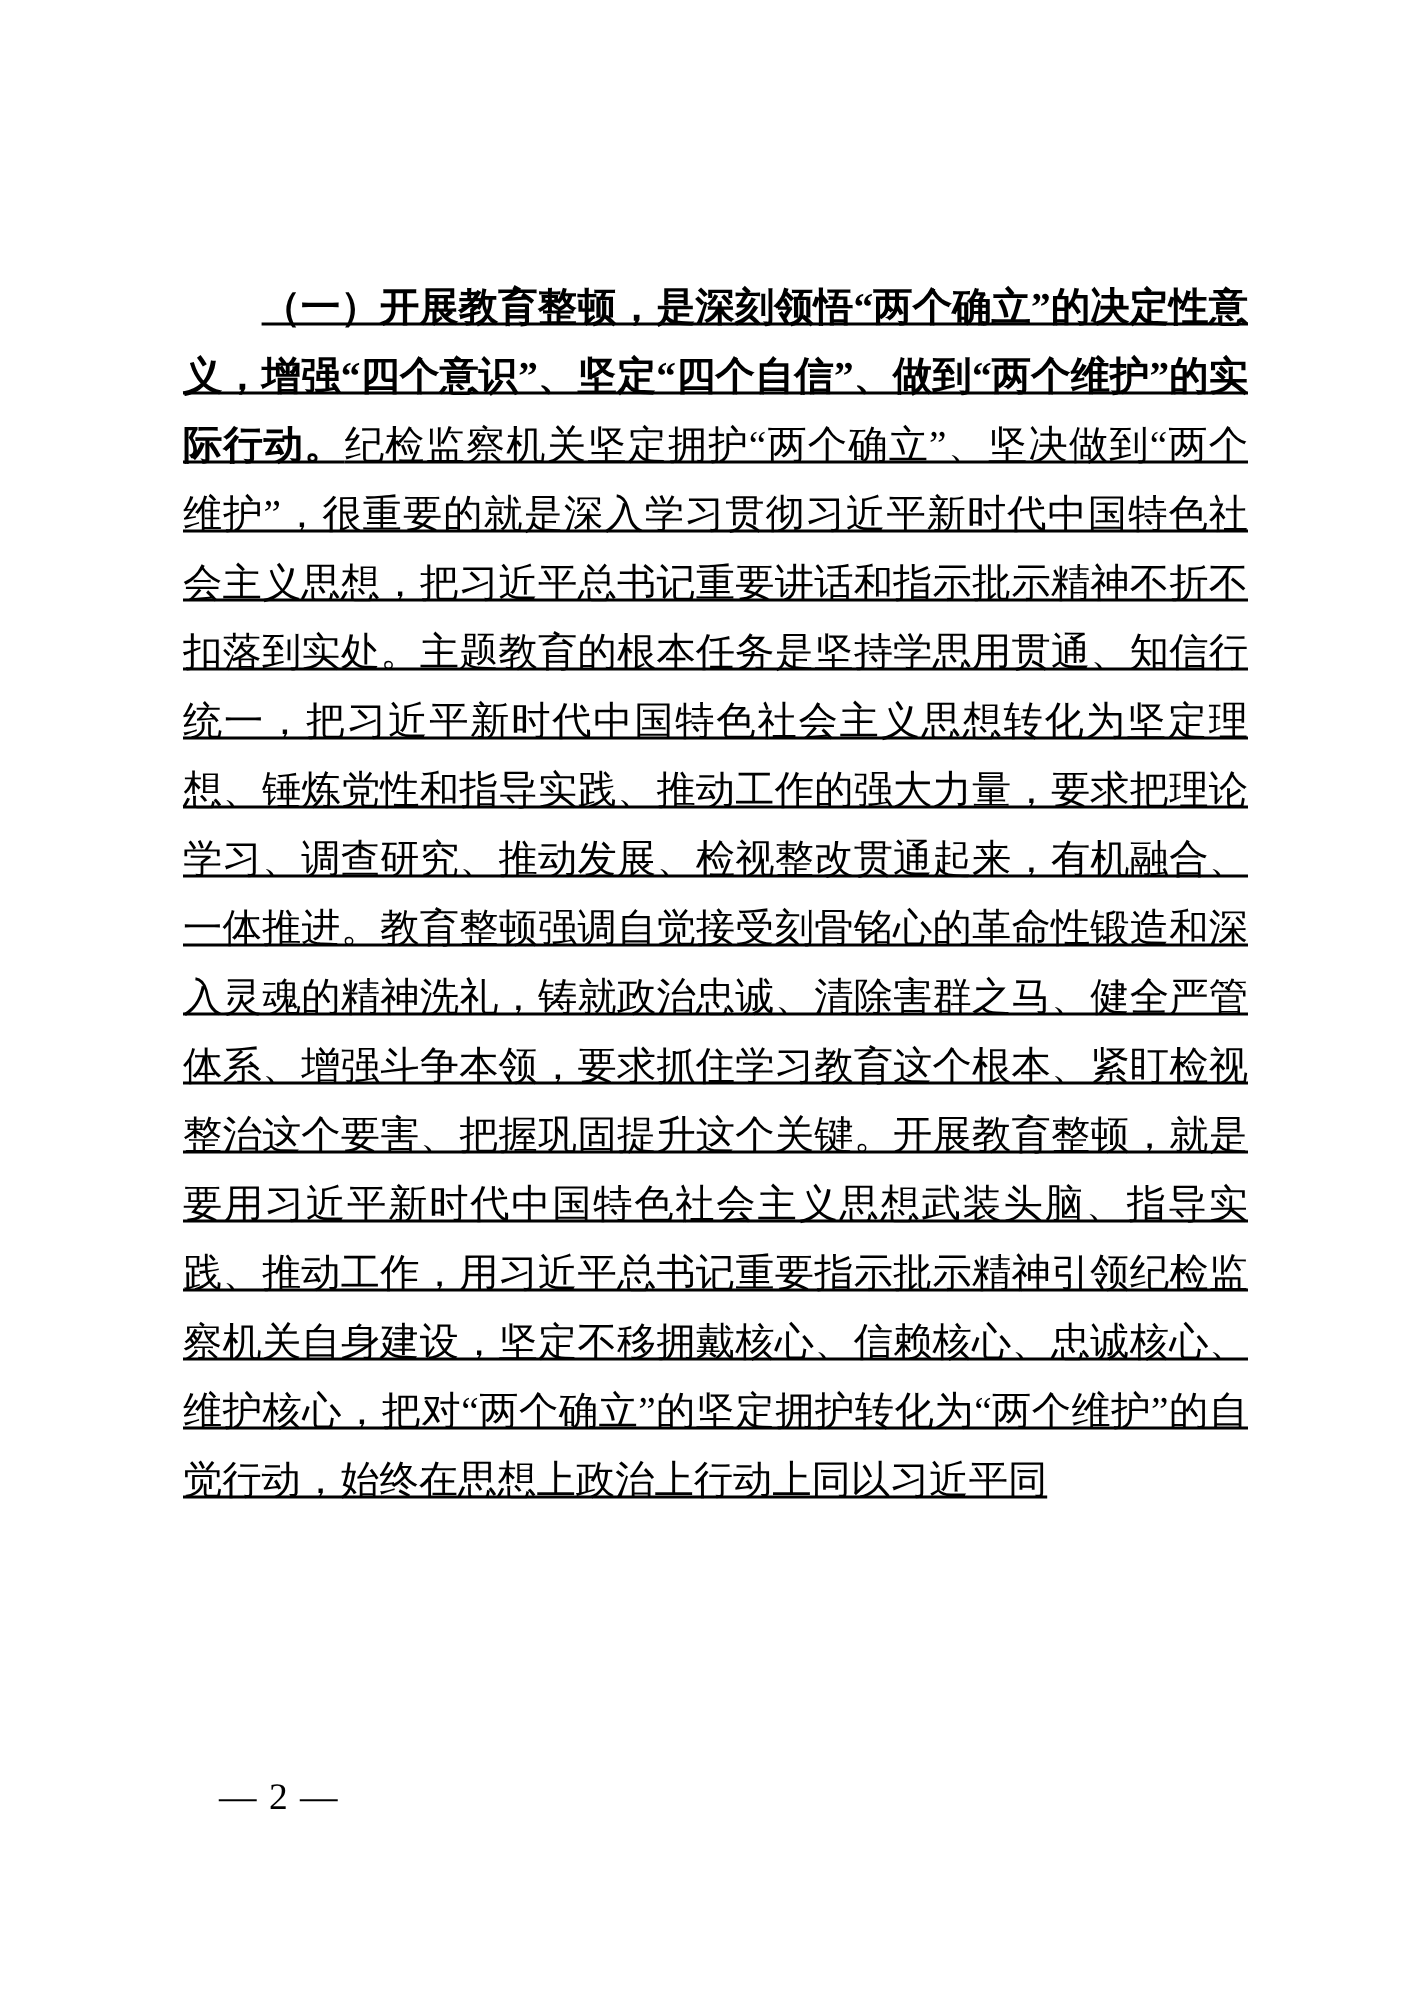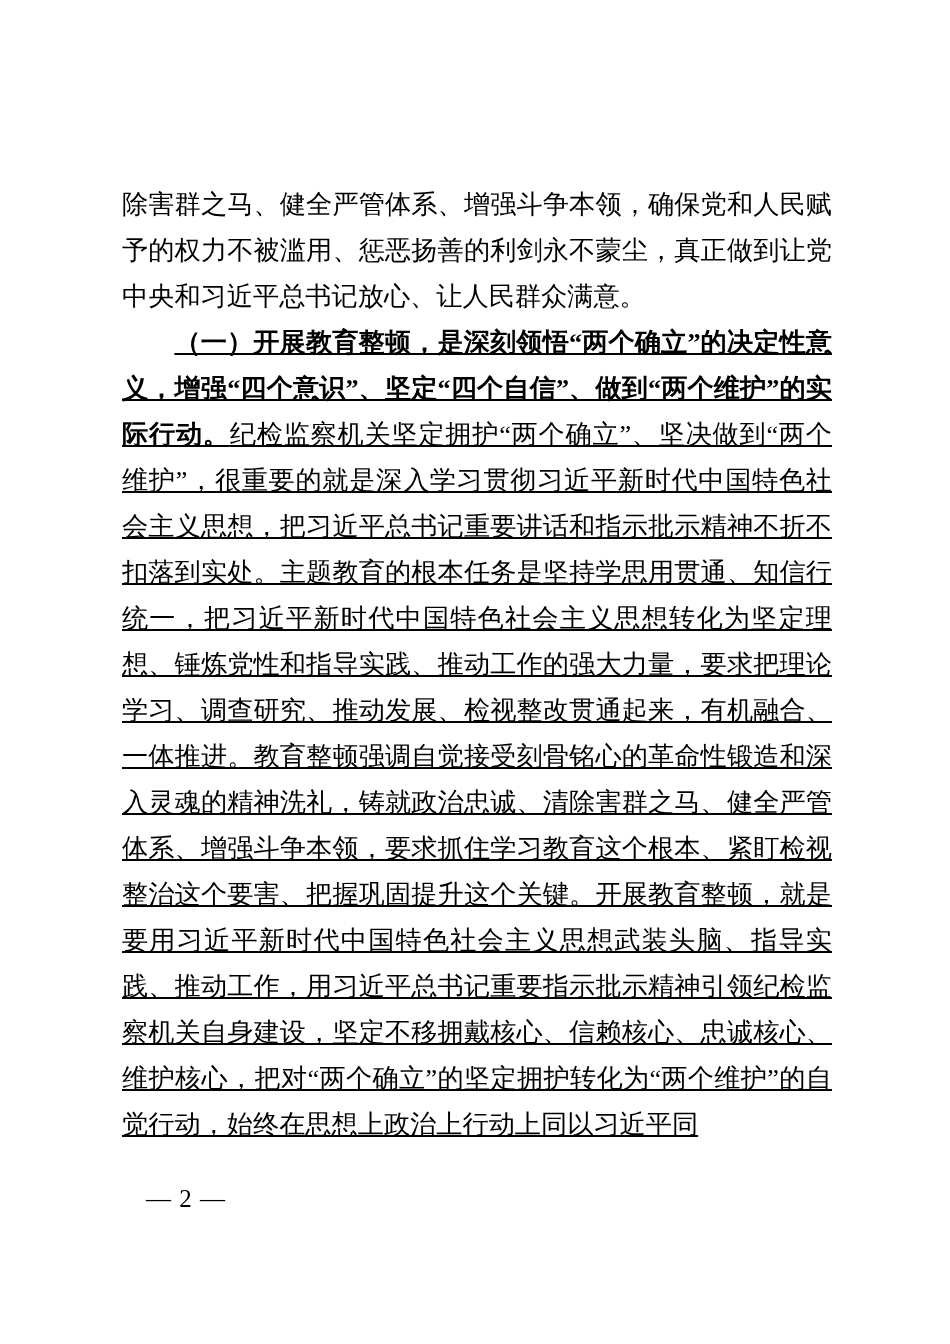--- a/index.html
+++ b/index.html
@@ -48,21 +48,20 @@
     color: #000000;
   }
 </style>
 </head>
 <body>
 
 <div class="page">
 
   <div class="content">
 
-    <p class="para"><span>除害群之马、健全严管体系、增强斗争本领，确保党和人民赋予的权力不被滥用、惩恶扬善的利剑永不蒙尘，真正做到让党中央和习近平总书记放心、让人民群众满意。</span></p>
 
     <p class="para indent"><span class="lead-bold">（一）开展教育整顿，是深刻领悟“两个确立”的决定性意义，增强“四个意识”、坚定“四个自信”、做到“两个维护”的实际行动。</span><span>纪检监察机关坚定拥护“两个确立”、坚决做到“两个维护”，很重要的就是深入学习贯彻习近平新时代中国特色社会主义思想，把习近平总书记重要讲话和指示批示精神不折不扣落到实处。主题教育的根本任务是坚持学思用贯通、知信行统一，把习近平新时代中国特色社会主义思想转化为坚定理想、锤炼党性和指导实践、推动工作的强大力量，要求把理论学习、调查研究、推动发展、检视整改贯通起来，有机融合、一体推进。教育整顿强调自觉接受刻骨铭心的革命性锻造和深入灵魂的精神洗礼，铸就政治忠诚、清除害群之马、健全严管体系、增强斗争本领，要求抓住学习教育这个根本、紧盯检视整治这个要害、把握巩固提升这个关键。开展教育整顿，就是要用习近平新时代中国特色社会主义思想武装头脑、指导实践、推动工作，用习近平总书记重要指示批示精神引领纪检监察机关自身建设，坚定不移拥戴核心、信赖核心、忠诚核心、维护核心，把对“两个确立”的坚定拥护转化为“两个维护”的自觉行动，始终在思想上政治上行动上同以习近平同</span></p>
 
   </div>
 
   <div class="page-number">— 2 —</div>
 
 </div>
 
 </body></html>

